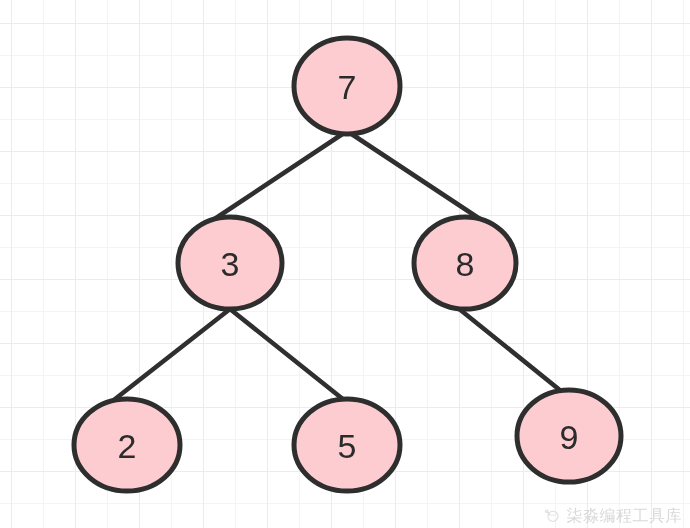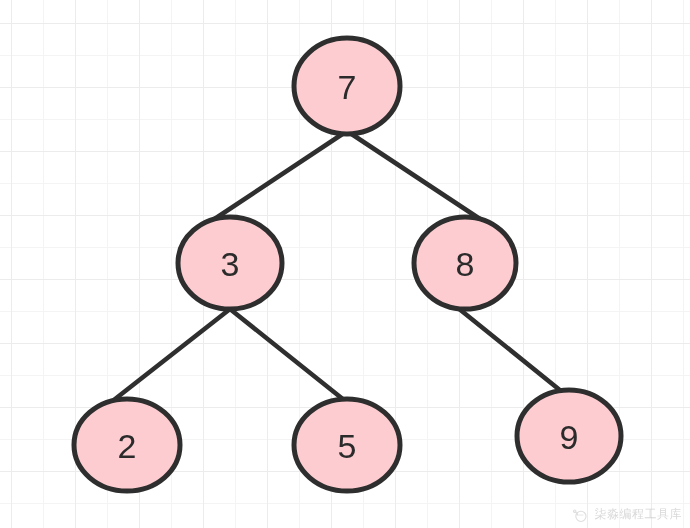--- a/index.html
+++ b/index.html
@@ -68,22 +68,22 @@
     opacity: 0.55;
     pointer-events: none;
   }
   #watermark .wm-logo {
     width: 17px;
     height: 17px;
     flex: 0 0 auto;
     display: block;
   }
   #watermark .wm-text {
-    font-family: Liberation Mono, monospace;
-    font-size: 12px;
+    font-family: Liberation Sans, sans-serif;
+    font-size: 16px;
     line-height: 17px;
     color: #b9b9b9;
     letter-spacing: 0.5px;
     white-space: nowrap;
   }
 </style>
 </head>
 <body>
 
 <div id="stage">

